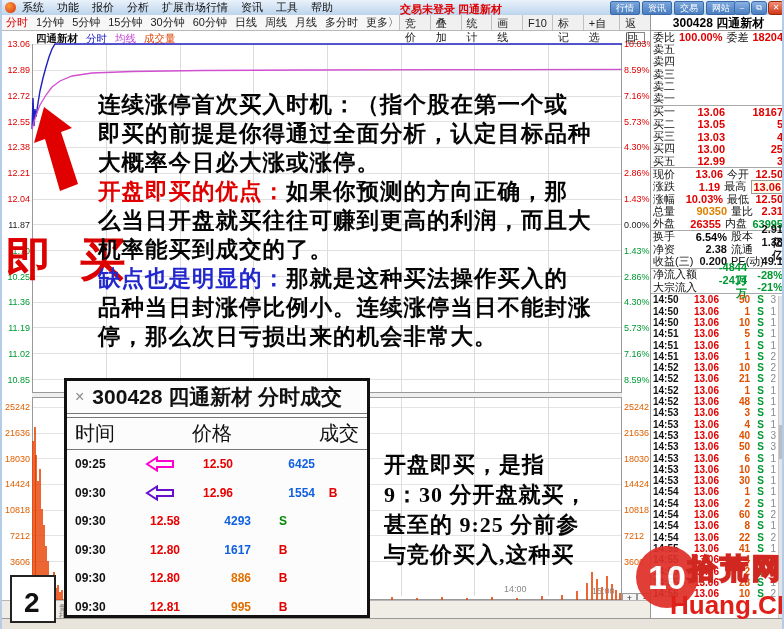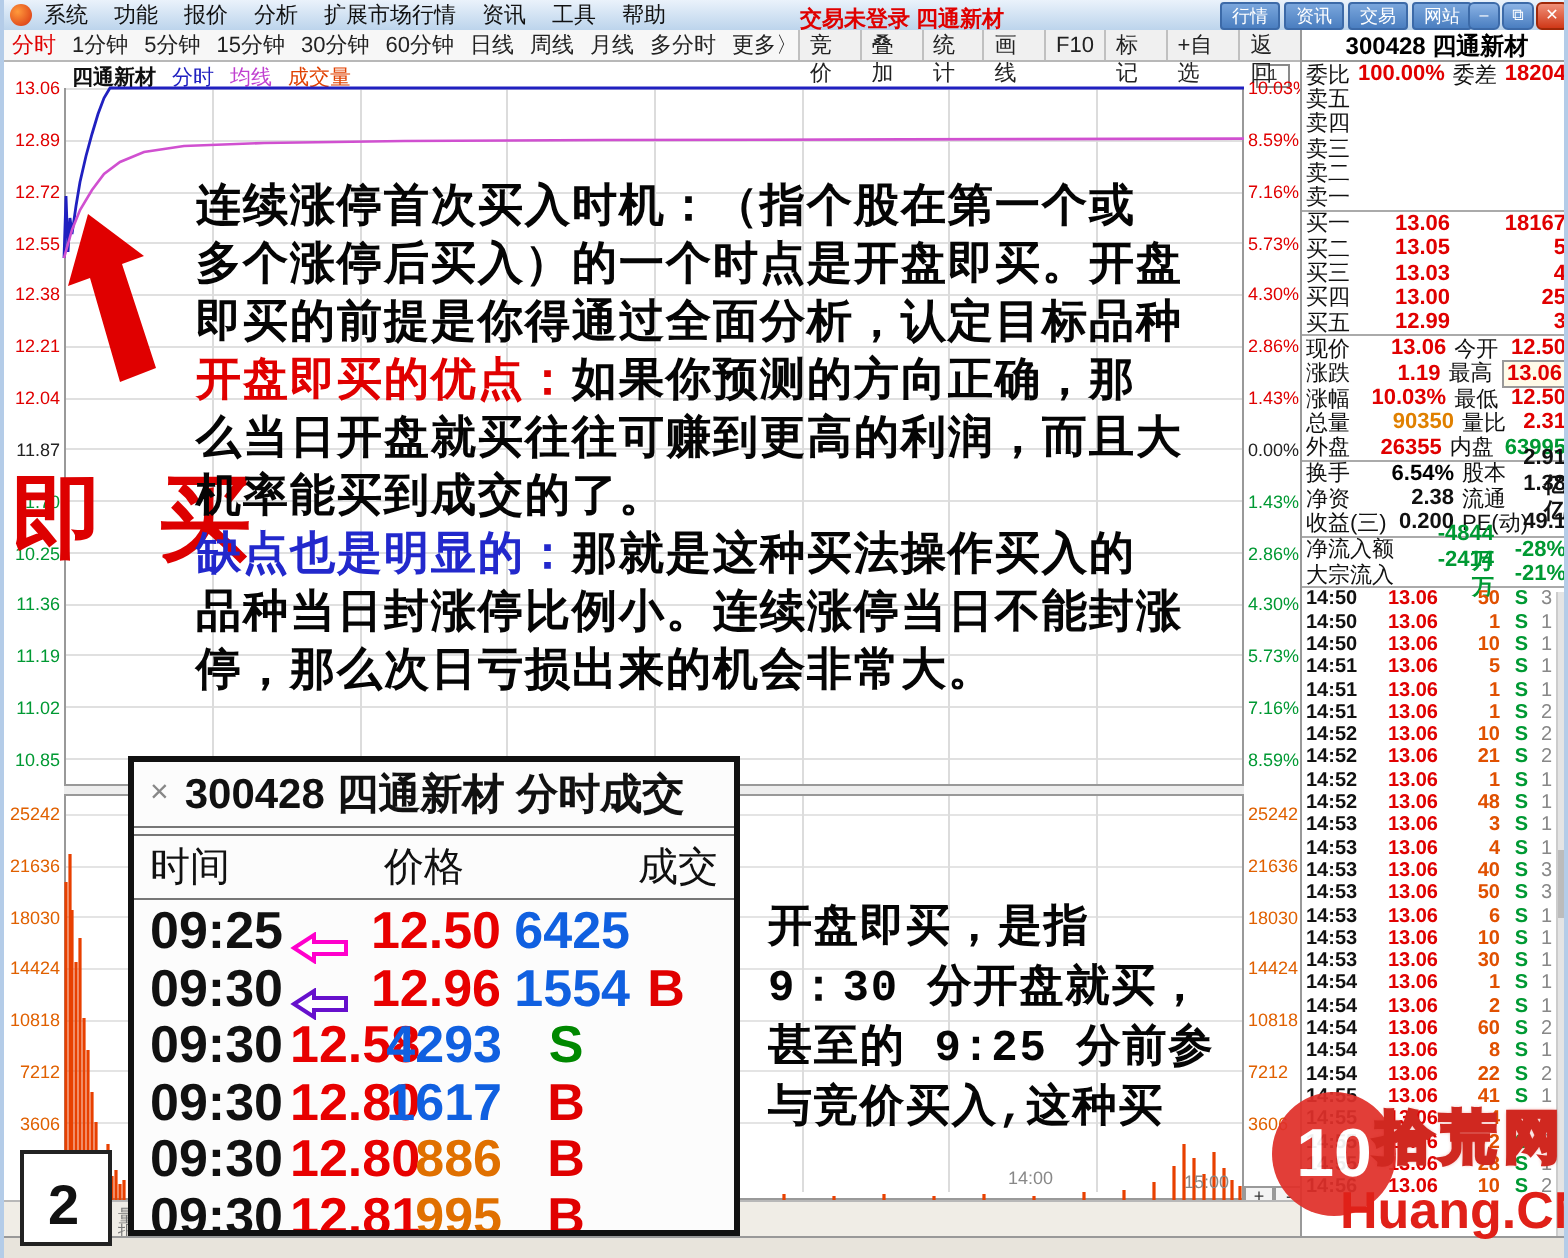--- a/index.html
+++ b/index.html
@@ -56,38 +56,38 @@
            font-size:9px;line-height:9px;text-align:center;color:#333;}
   
   .strip{left:0;top:600px;width:648px;height:18px;background:#f0ede6;border-top:1px solid #b8b8b8;z-index:1;font-size:9px;color:#777;}
   .statusbar{left:0;top:618px;width:784px;height:11px;background:#e8e4dc;border-top:1px solid #999;z-index:2;}
   
   .serif{font-family:"Liberation Serif","DejaVu Serif",serif;}
   .bigred{left:4px;top:180px;color:#dd0000;font-size:46px;font-weight:bold;line-height:53px;
           letter-spacing:8px;z-index:5;white-space:pre;}
   .redarrow{left:20px;top:103px;z-index:5;}
   .para1{left:96px;top:90px;width:548px;z-index:5;font-size:22.5px;font-weight:bold;color:#050505;}
-  .para1 .ln,.para2 .ln{height:29px;line-height:29px;white-space:nowrap;letter-spacing:1px;font-family:Liberation Mono, monospace;}
+  .para1 .ln,.para2 .ln{height:29px;line-height:29px;white-space:nowrap;letter-spacing:1px;}
   .lead-red{color:#e00000;}
   .lead-blue{color:#2228cc;}
   .para2{left:382px;top:450px;width:260px;z-index:5;font-size:22px;font-weight:bold;color:#050505;}
   .para2 .ln{height:30px;line-height:30px;}
   
   .ttable{left:62px;top:378px;width:306px;height:240px;background:#fcfcfc;border:3px solid #111;
           z-index:8;box-sizing:border-box;overflow:hidden;}
   .tt-title{height:32px;display:flex;align-items:center;font-size:21px;font-weight:bold;color:#111;
             white-space:nowrap;padding-left:8px;}
   .tt-x{color:#888;font-size:16px;font-weight:normal;margin-right:8px;}
   .hr2{border-top:1px solid #777;border-bottom:1px solid #777;height:3px;}
   .hr1{border-top:1px solid #777;height:0;}
   .tt-head{display:grid;grid-template-columns:80px 1fr 90px;font-size:20px;color:#111;
            padding:2px 8px;align-items:center;}
   .tt-head .c2{text-align:center;}.tt-head .c3{text-align:right;}
   .tt-row{display:grid;grid-template-columns:70px 40px 66px 64px 36px;align-items:center;
-          height:28.5px;font-size:26px;font-weight:bold;padding:0 4px 0 8px;}
+          height:28.5px;font-size:12px;font-weight:bold;padding:0 4px 0 8px;}
   .tt-time{color:#111;}
   .tt-price{color:#e80000;text-align:center;}
   .tt-vol{text-align:right;}
   .vol-blue{color:#1060e0;}.vol-orange{color:#e07000;}
   .tt-side{text-align:center;}
   .side-B{color:#e00000;}.side-S{color:#008800;}
   .arrow{display:none;width:30px;height:16px;}
   .arrow.magenta{display:inline-block;color:#ff00cc;}
   .arrow.purple{display:inline-block;color:#6610cc;}
   
@@ -308,24 +308,24 @@
 <div class="abs bigred serif"><br><span>即 买</span></div>
 
 <svg class="abs redarrow" width="70" height="95" viewBox="0 0 70 95">
   <polygon points="22,4 50,25 39,29 56,81 38,88 23,36 12,40" fill="#e00000"></polygon>
 </svg>
 
 <div class="abs para1 serif">
 
     <div class="ln"><span></span><span>连续涨停首次买入时机：（指个股在第一个或</span></div>
 
-    <div class="ln"><span></span><span>多个涨停后买入）的一个时点是开盘即买。开盘</span></div>
 
     <div class="ln"><span></span><span>即买的前提是你得通过全面分析，认定目标品种</span></div>
 
+    <div class="ln"><span></span><span>大概率今日必大涨或涨停。</span></div>
 
     <div class="ln"><span class="lead-red">开盘即买的优点：</span><span>如果你预测的方向正确，那</span></div>
 
     <div class="ln"><span></span><span>么当日开盘就买往往可赚到更高的利润，而且大</span></div>
 
     <div class="ln"><span></span><span>机率能买到成交的了。</span></div>
 
     <div class="ln"><span class="lead-blue">缺点也是明显的：</span><span>那就是这种买法操作买入的</span></div>
 
     <div class="ln"><span></span><span>品种当日封涨停比例小。连续涨停当日不能封涨</span></div>

